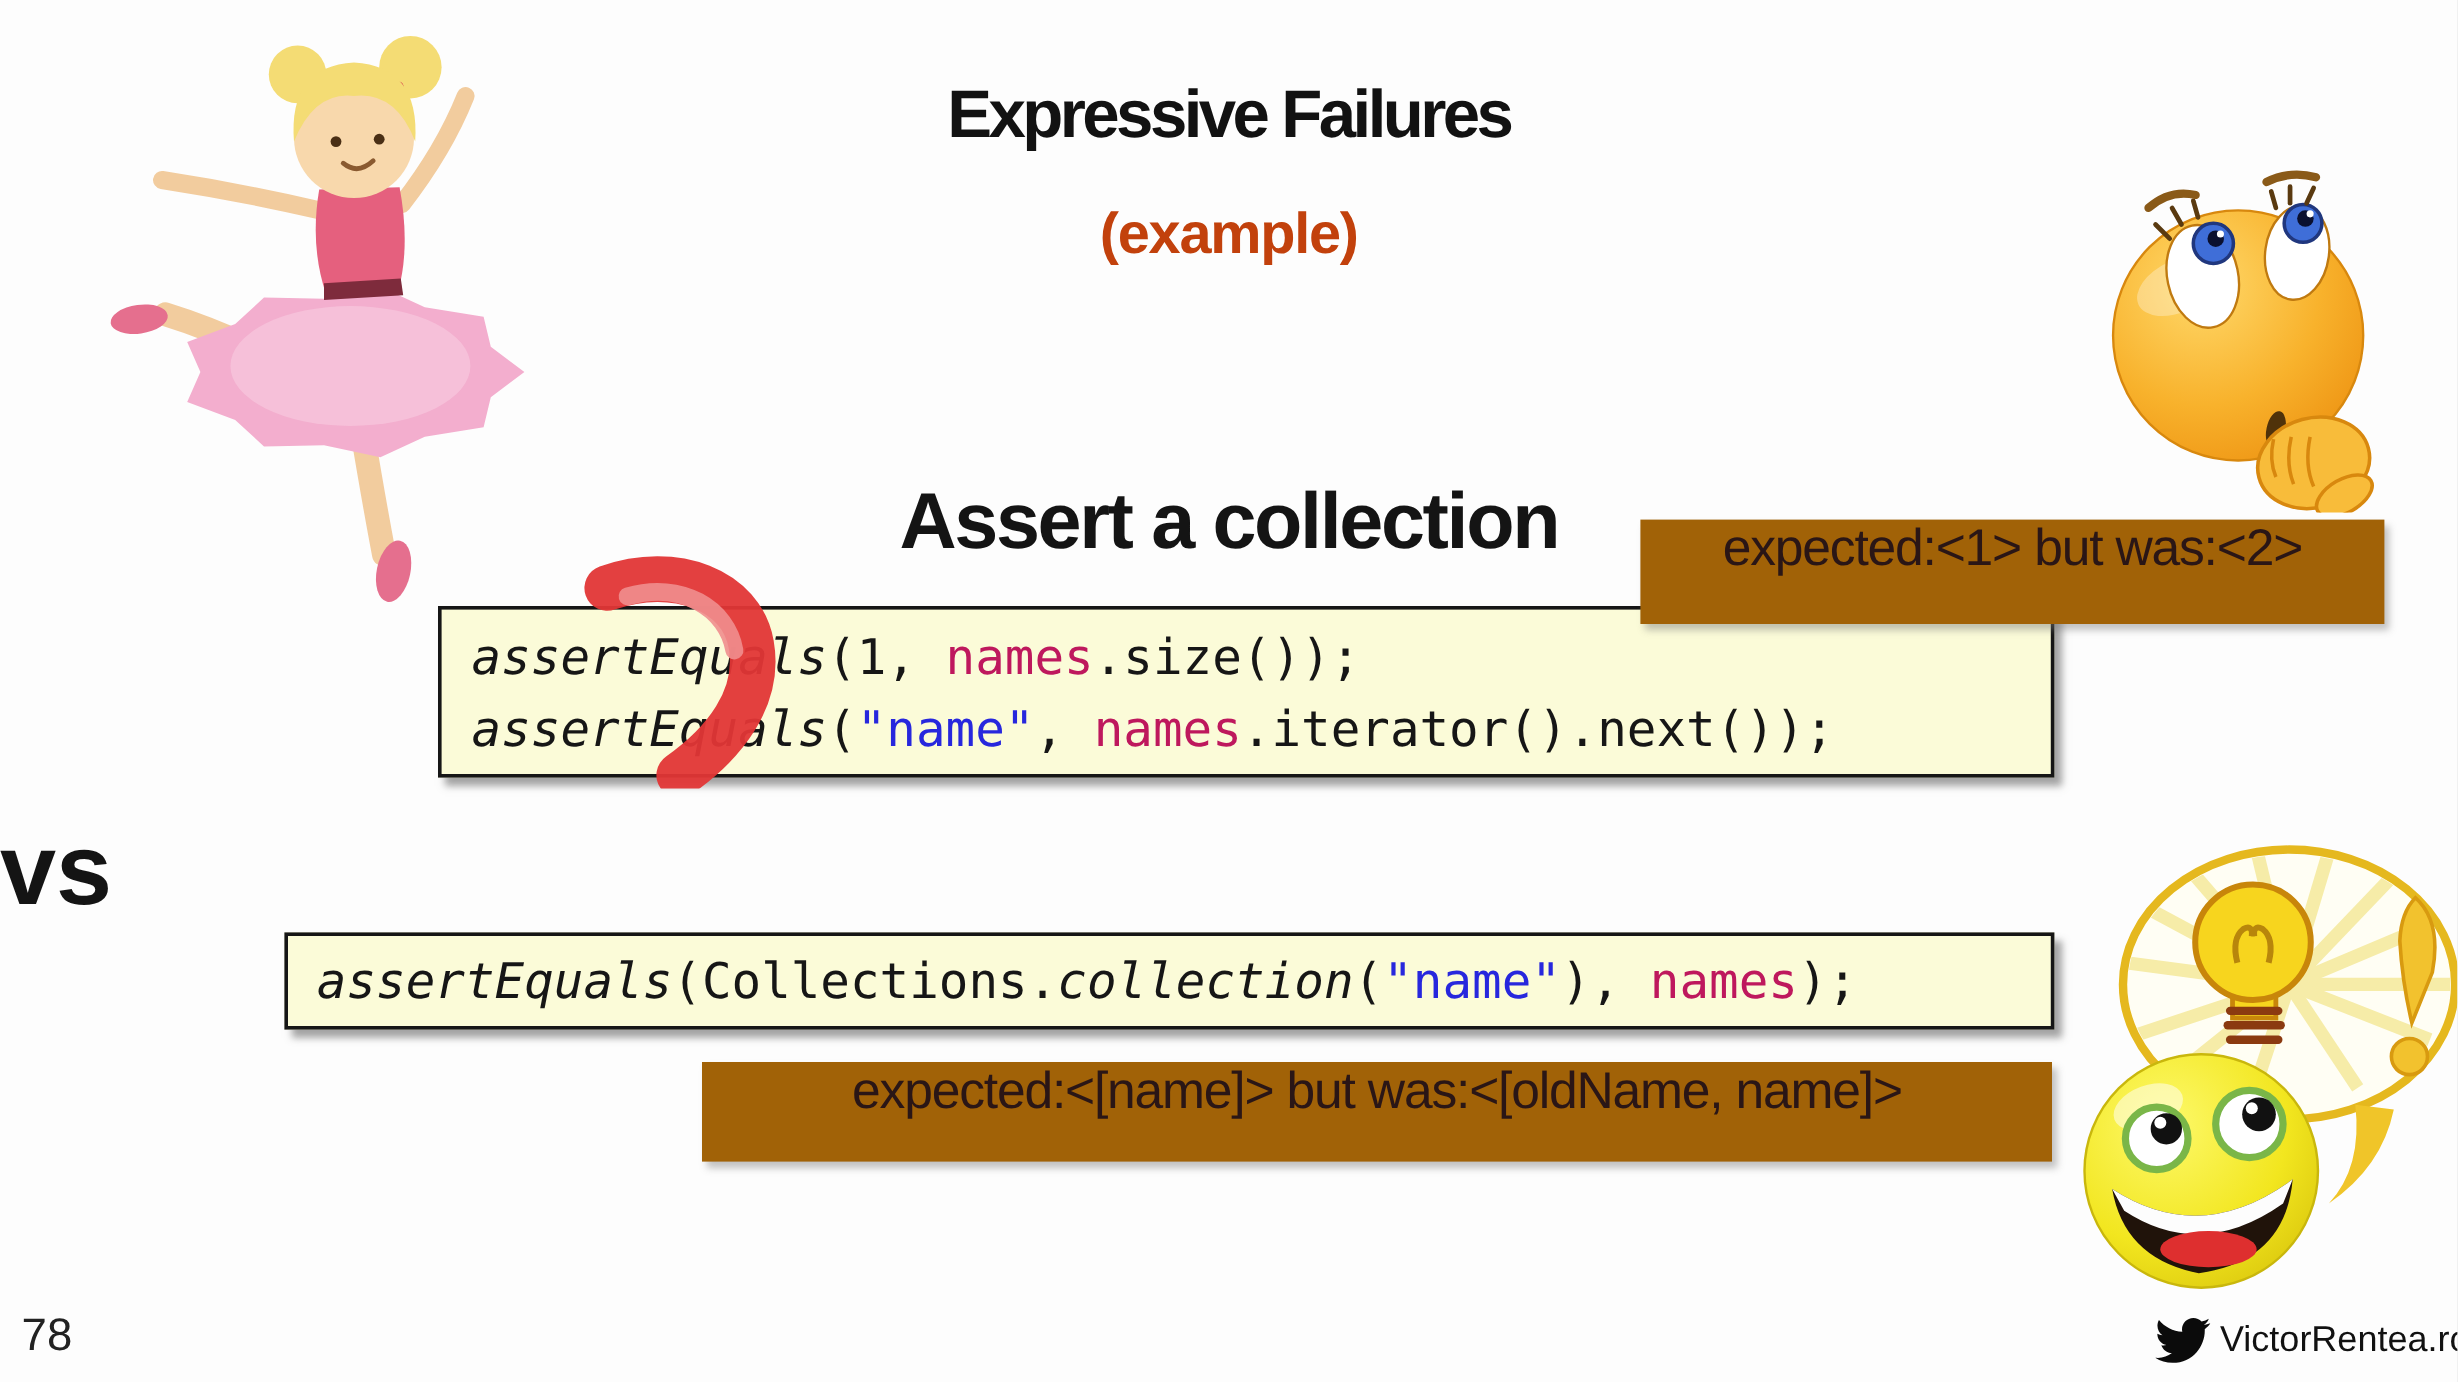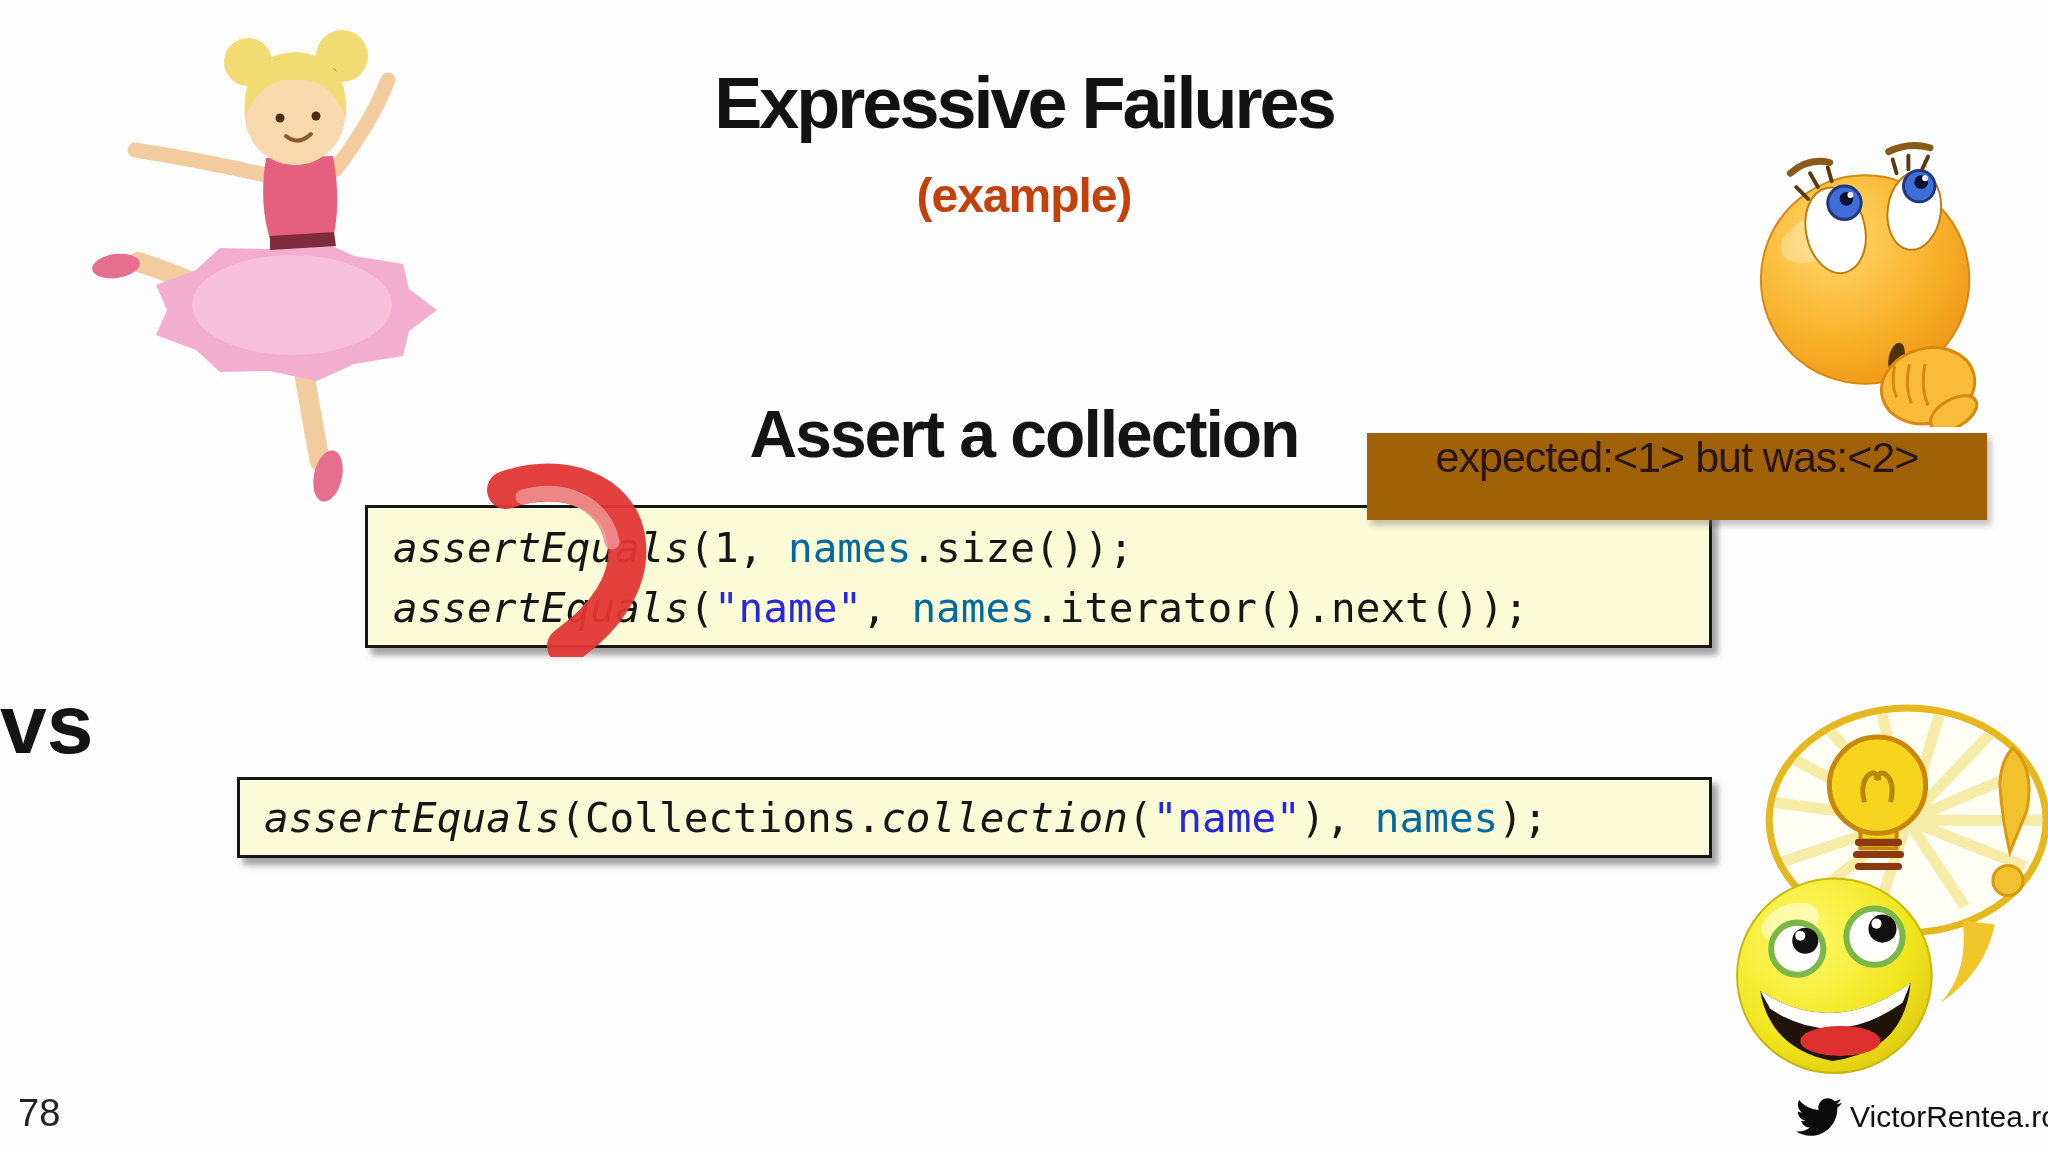--- a/index.html
+++ b/index.html
@@ -7,38 +7,38 @@
          font-family:"Liberation Sans",sans-serif;}
 
   
   .logo{position:absolute;left:1772px;top:8px;font-family:"DejaVu Sans",sans-serif;
         font-weight:bold;font-size:46px;letter-spacing:4px;color:#3b3b3b;white-space:nowrap;}
   .logo-orange{color:#f5a623;margin-left:-30px;}
   .logo-tm{font-size:13px;color:#888;vertical-align:top;position:relative;top:2px;letter-spacing:0;}
 
   
   .title{position:absolute;left:0;top:66px;width:2048px;text-align:center;
-         font-size:72px;font-weight:bold;letter-spacing:-3px;color:#121212;line-height:1.05;}
+         font-size:56px;font-weight:bold;letter-spacing:-3px;color:#121212;line-height:1.05;}
   .subtitle{position:absolute;left:0;top:168px;width:2048px;text-align:center;
             font-size:48px;font-weight:bold;letter-spacing:-1px;color:#c2410c;}
   .heading{position:absolute;left:0;top:396px;width:2048px;text-align:center;
            font-size:66px;font-weight:bold;letter-spacing:-2px;color:#141414;}
   .vs{position:absolute;left:0;top:676px;width:2048px;text-align:left;
       font-size:84px;font-weight:bold;color:#141414;}
 
   
   .code-box{position:absolute;background:#fbfbd8;border:3px solid #161616;box-sizing:border-box;
             box-shadow:6px 7px 6px rgba(90,90,90,.55);}
   .code1{left:365px;top:505px;width:1347px;height:143px;padding:10px 0 0 25px;}
   .code2{left:237px;top:777px;width:1475px;height:81px;padding:8px 0 0 24px;}
   .code-line{font-family:"DejaVu Sans Mono","Liberation Mono",monospace;font-size:41px;
              line-height:60px;color:#161616;white-space:pre;}
   .tok-it{font-style:italic;}
   .tok-str{color:#2727dd;}
-  .tok-var{color:#0369a1;}
+  .tok-var{color:#be185d;}
 
   
   .error-box{position:absolute;background:#a16207;color:#2a1616;display:flex;
              justify-content:center;font-size:43px;letter-spacing:-1px;white-space:pre;
              box-shadow:4px 5px 6px rgba(120,120,120,.45);}
   .error1{left:1367px;top:433px;width:620px;height:87px;z-index:5;}
   .error2{left:585px;top:885px;width:1125px;height:83px;}
 
   
   .ballerina{position:absolute;left:40px;top:10px;width:420px;height:500px;}
@@ -133,20 +133,23 @@
     <path d="M38,28 C95,8 150,30 158,75 C166,120 135,158 98,184" stroke="#E23636" stroke-width="38" fill="none" stroke-linecap="round" opacity="0.95"></path>
     <path d="M55,35 C100,22 138,45 144,80" stroke="#F08E8E" stroke-width="15" fill="none" stroke-linecap="round" opacity="0.9"></path>
   </svg>
 
   <div class="vs">vs</div>
 
   <div class="code-box code2">
     <div class="code-line"><span class="tok-it">assertEquals</span><span>(Collections.</span><span class="tok-it">collection</span><span>(</span><span class="tok-str">"name"</span><span>), </span><span class="tok-var">names</span><span>);</span></div>
   </div>
 
+  <div class="error-box error2">
+    <span>expected:&lt;[name]&gt; but was:&lt;[oldName, name]&gt;</span>
+  </div>
 
   <svg class="idea" viewBox="0 0 335 385">
     <defs>
       <radialGradient id="yg1" cx="35%" cy="30%" r="80%">
         <stop offset="0%" stop-color="#FDF96A"></stop>
           <stop offset="65%" stop-color="#F2E61F"></stop>
           <stop offset="100%" stop-color="#DCC90E"></stop>
       </radialGradient>
       <clipPath id="bubbleclip1">
           <ellipse cx="195" cy="130" rx="134" ry="108"></ellipse>

